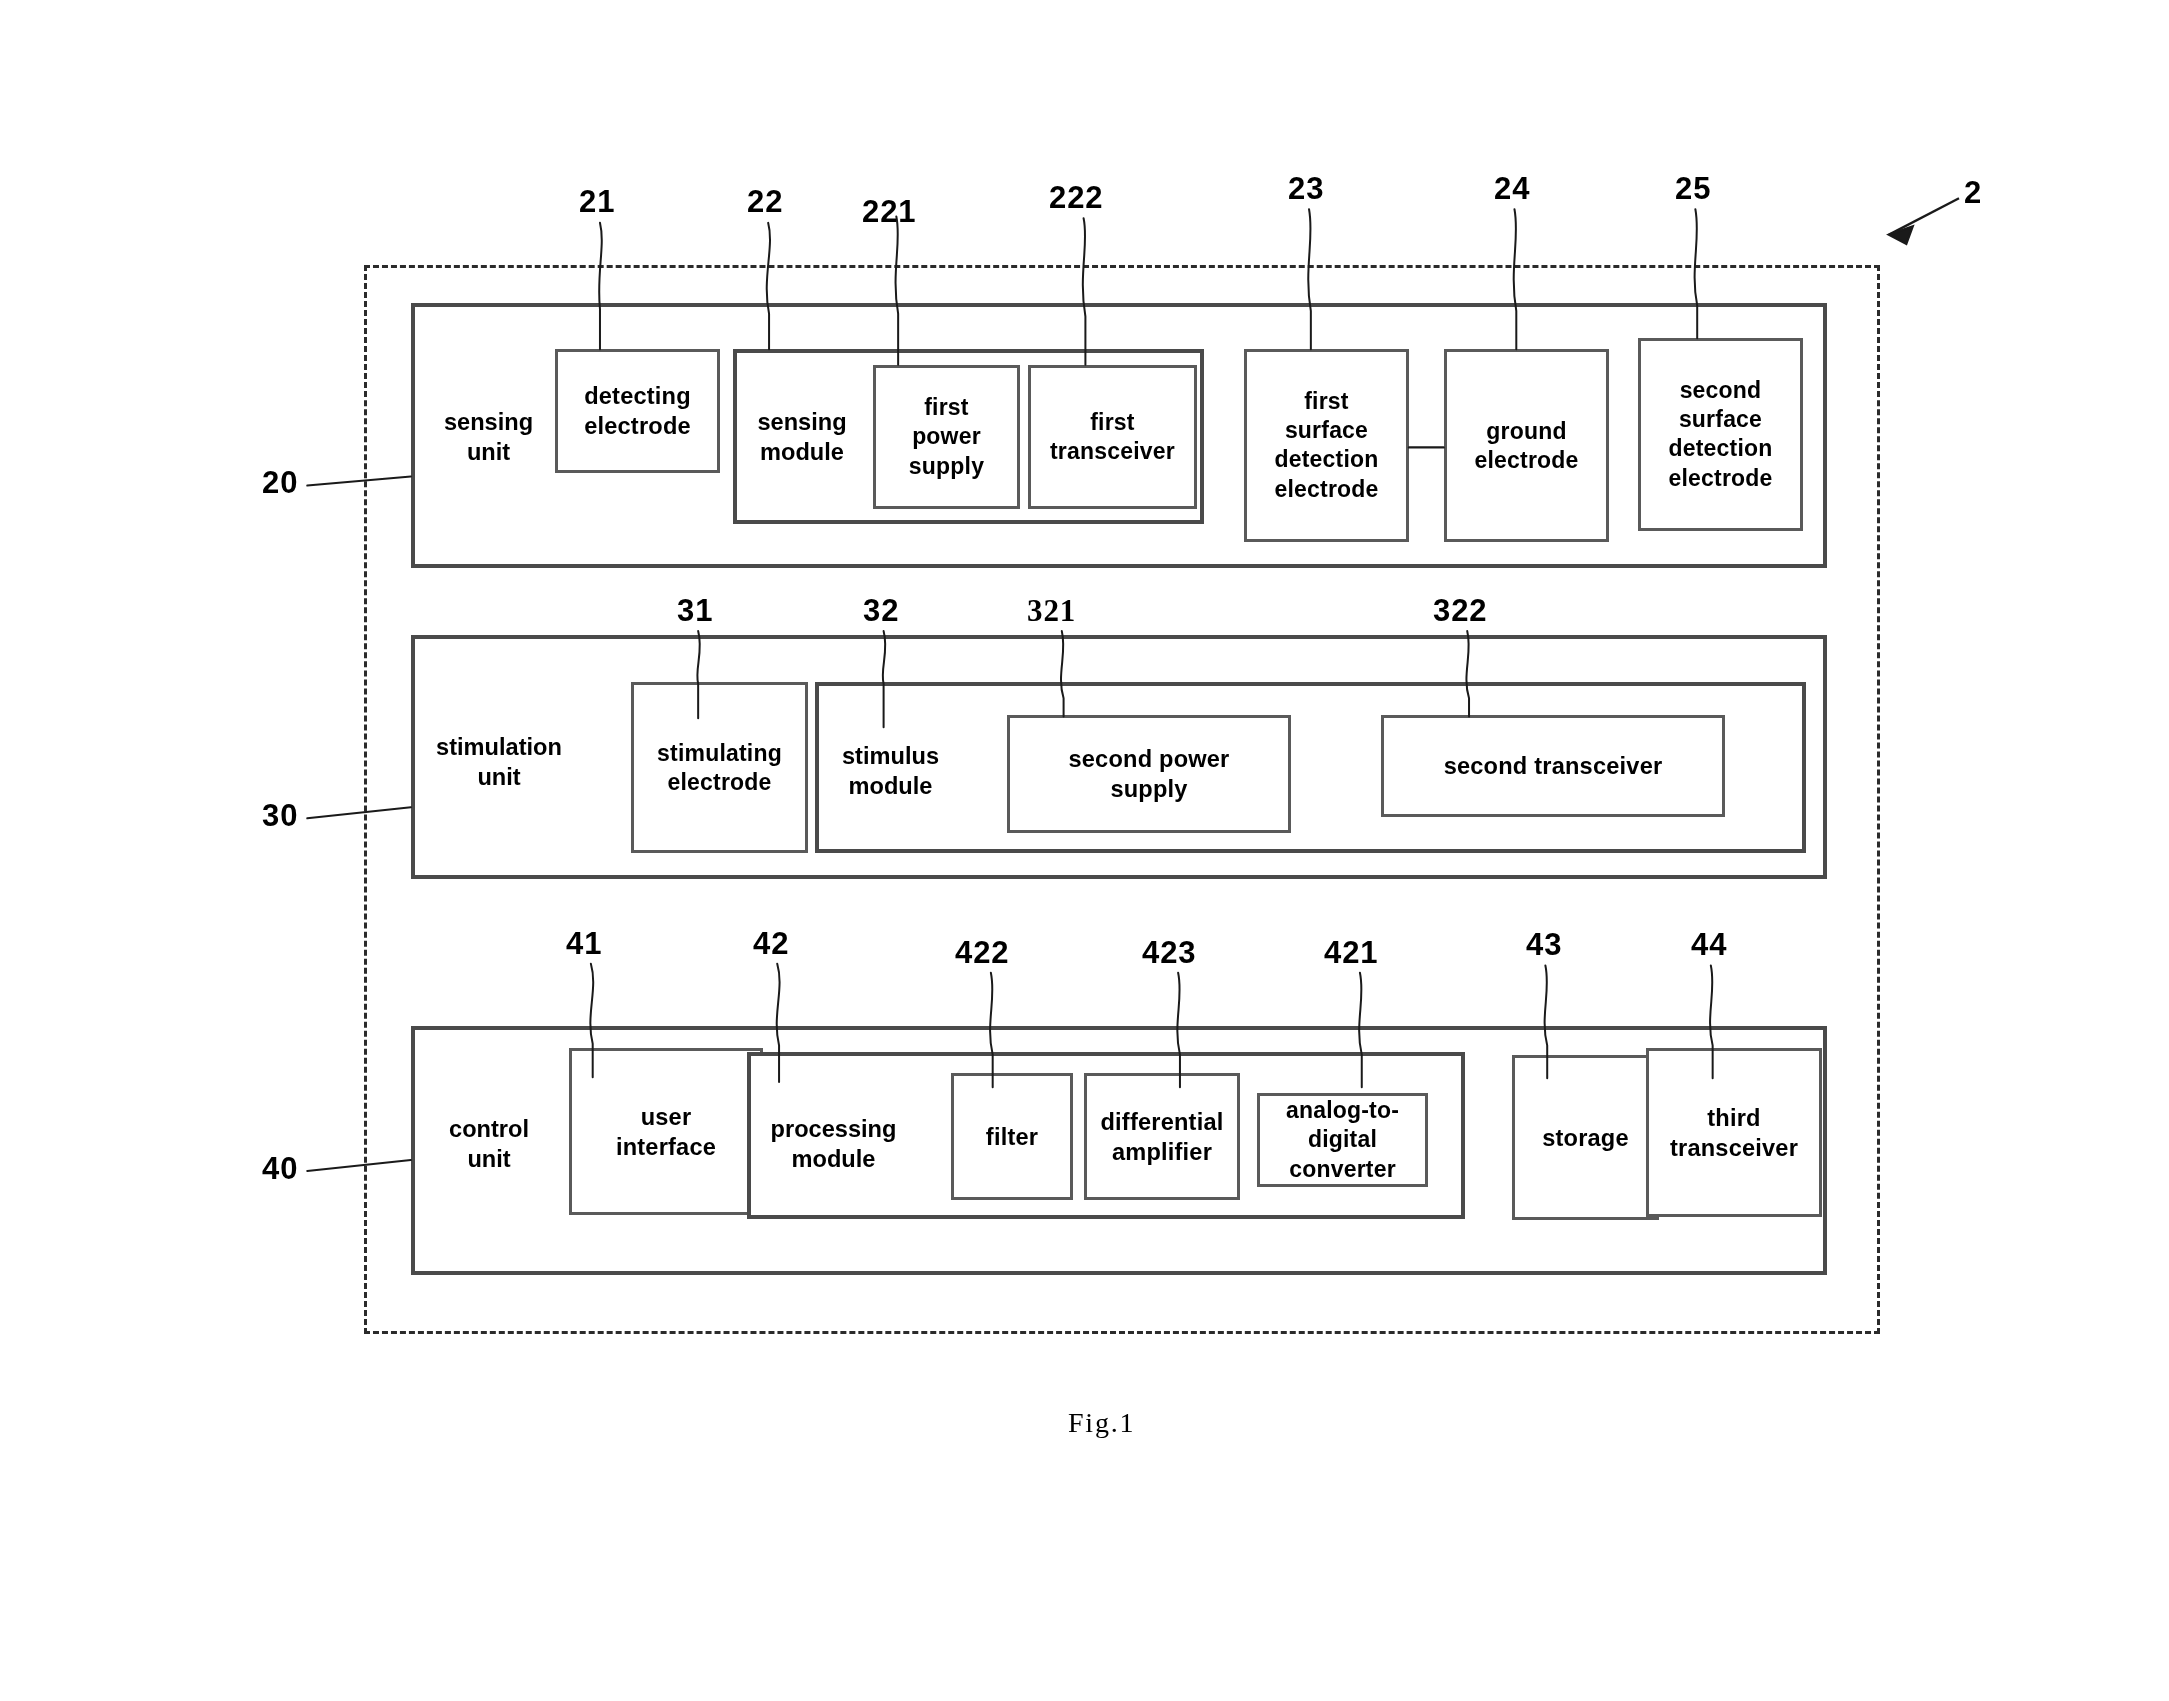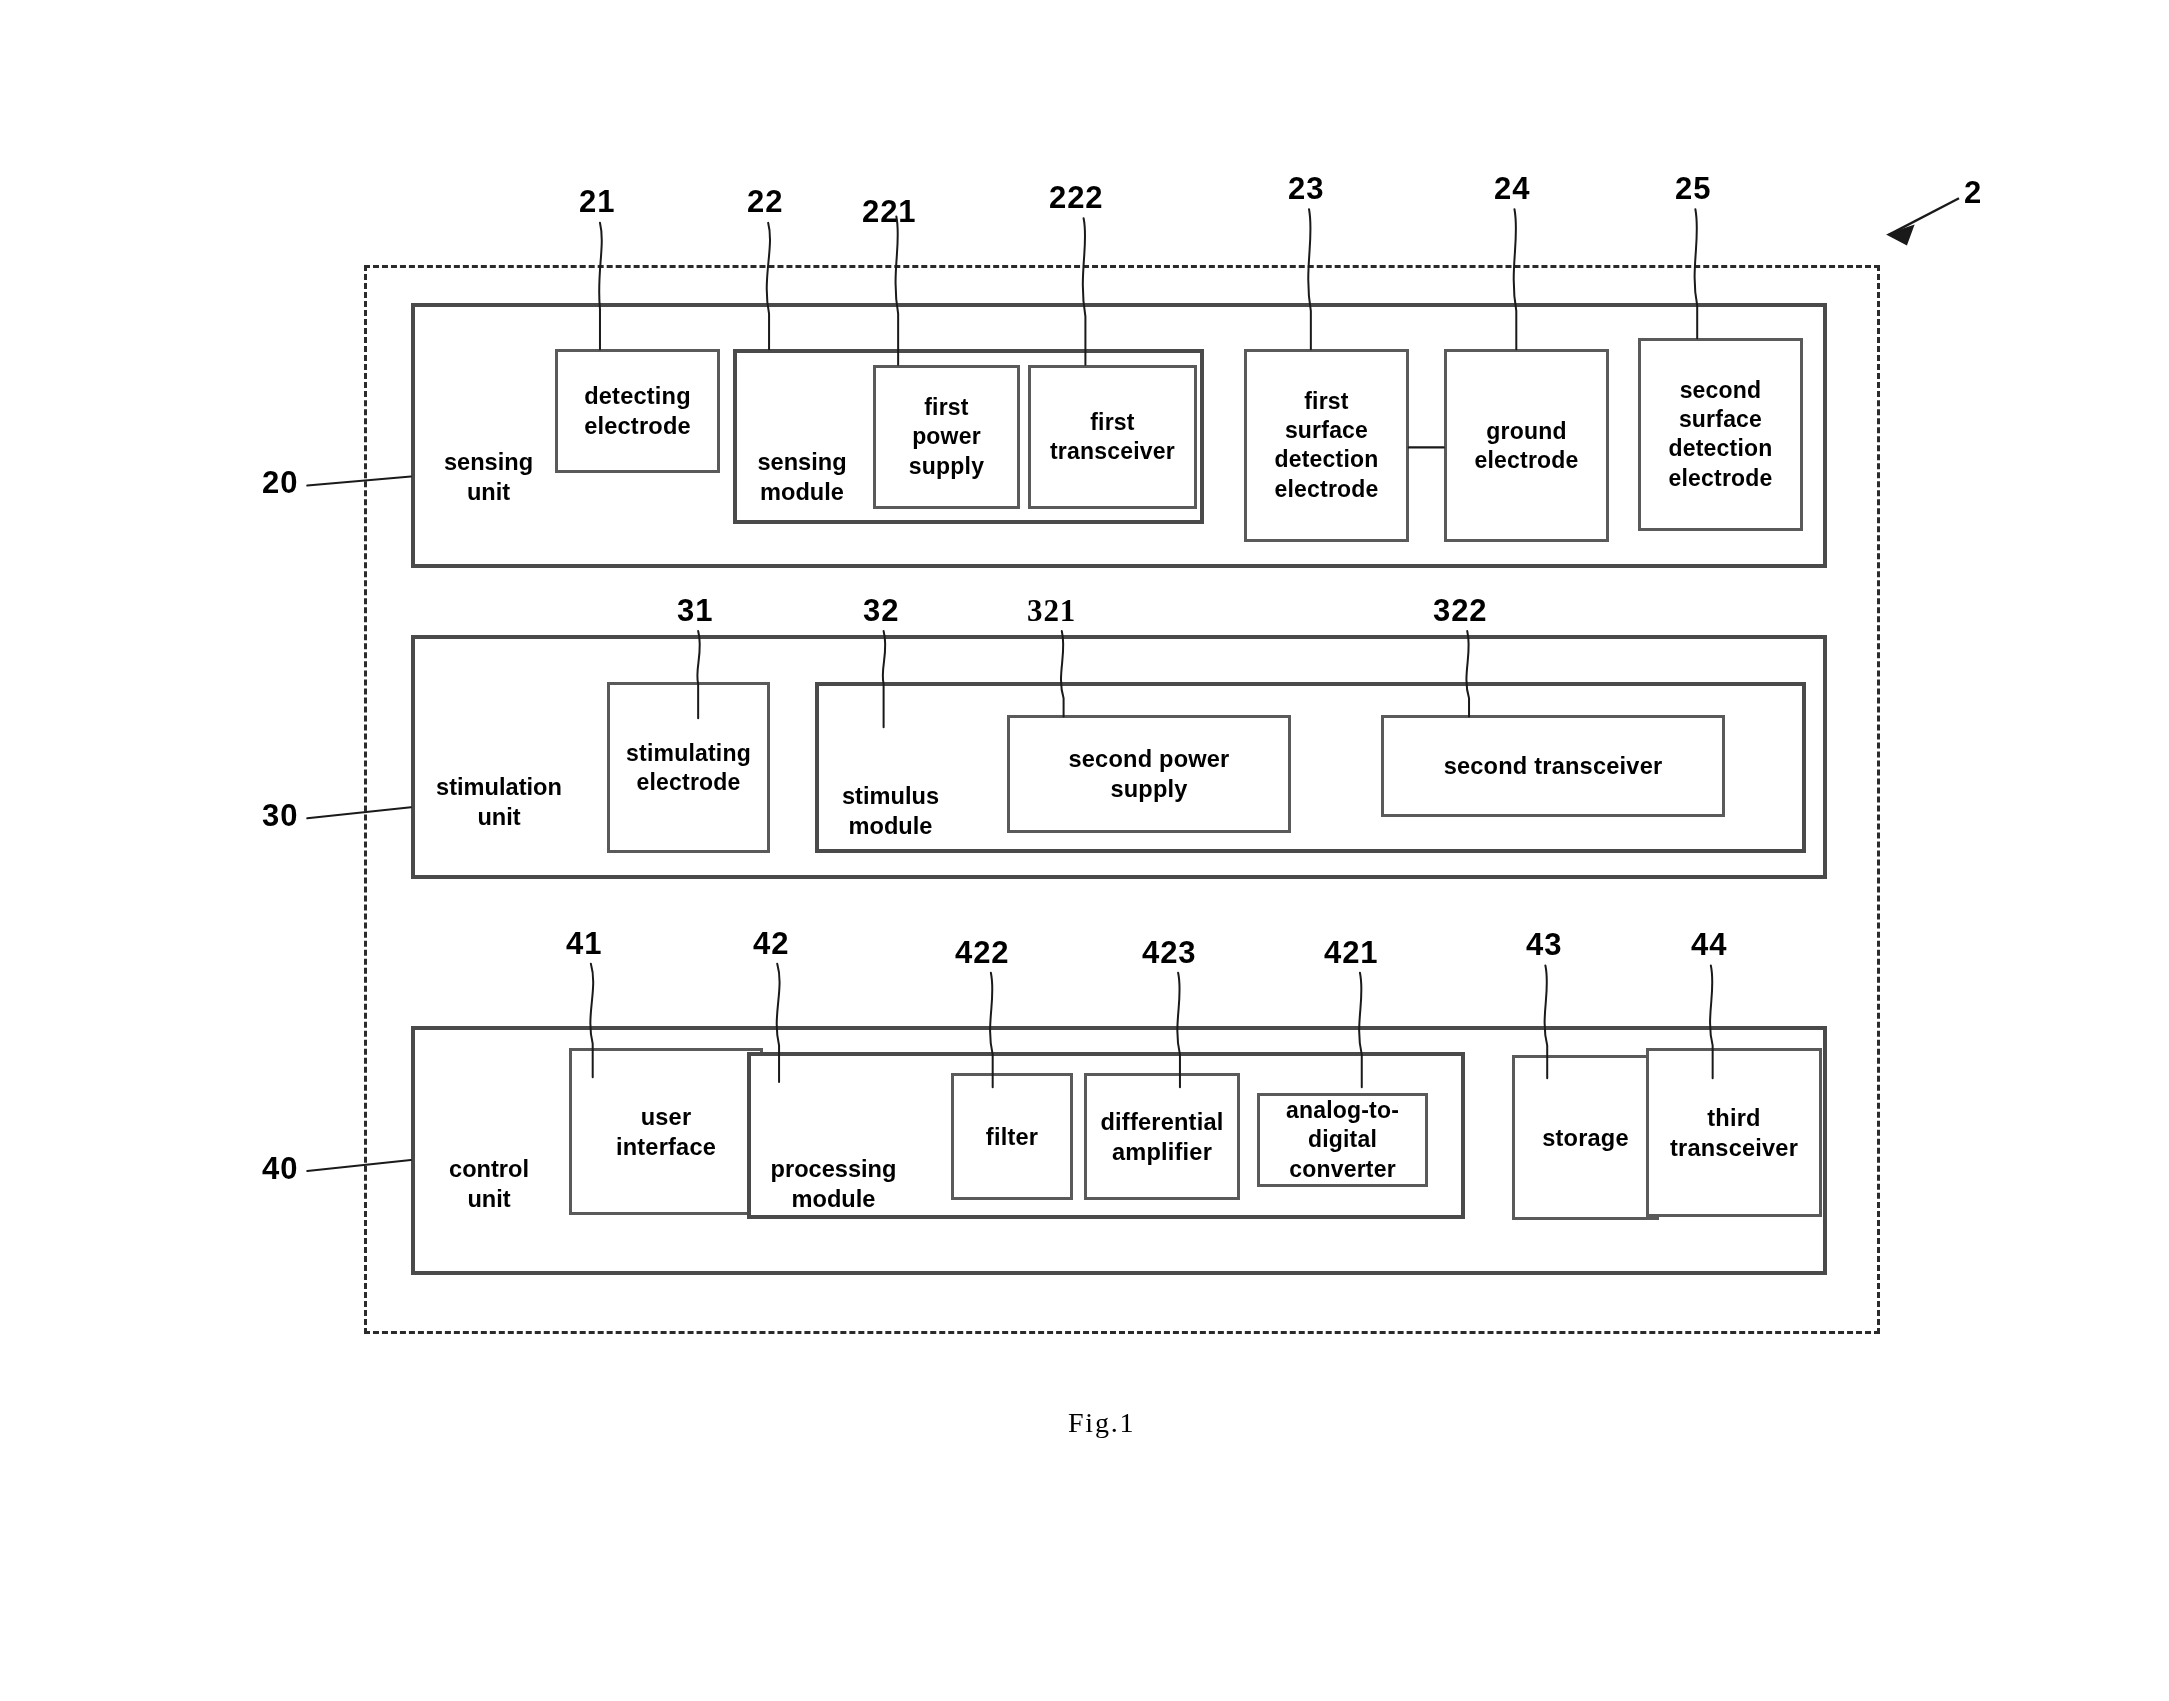--- a/index.html
+++ b/index.html
@@ -49,21 +49,20 @@
   .btext.sm{font-size:23px;}
 
   
   .unit-label{
     position:absolute;
     text-align:center;
     font-weight:bold;
     font-size:23.6px;
     line-height:1.28;
     white-space:pre-line;
-    margin-top:40px;
   }
 
   
   .refnum{
     position:absolute;
     font-weight:bold;
     font-size:31px;
     letter-spacing:0.9px;
     color:#000;
     white-space:nowrap;
@@ -136,21 +135,21 @@
 detection
 electrode</div>
   </div>
 
   <div class="abs unit-box" style="left:411px;top:635px;width:1416px;height:244px;">
   </div>
 
   <div class="unit-label" style="left:420px;top:732px;width:158px;">stimulation
 unit</div>
 
-  <div class="abs leaf-box" style="left:607px;top:682px;width:163px;height:171px;">
+  <div class="abs leaf-box" style="left:631px;top:682px;width:177px;height:171px;">
     <div class="btext sm">stimulating
 electrode</div>
   </div>
 
   <div class="abs module-box" style="left:815px;top:682px;width:991px;height:171px;">
   </div>
   <div class="unit-label" style="left:827px;top:741px;width:127px;">stimulus
 module</div>
 
   <div class="abs leaf-box" style="left:1007px;top:715px;width:284px;height:118px;">

